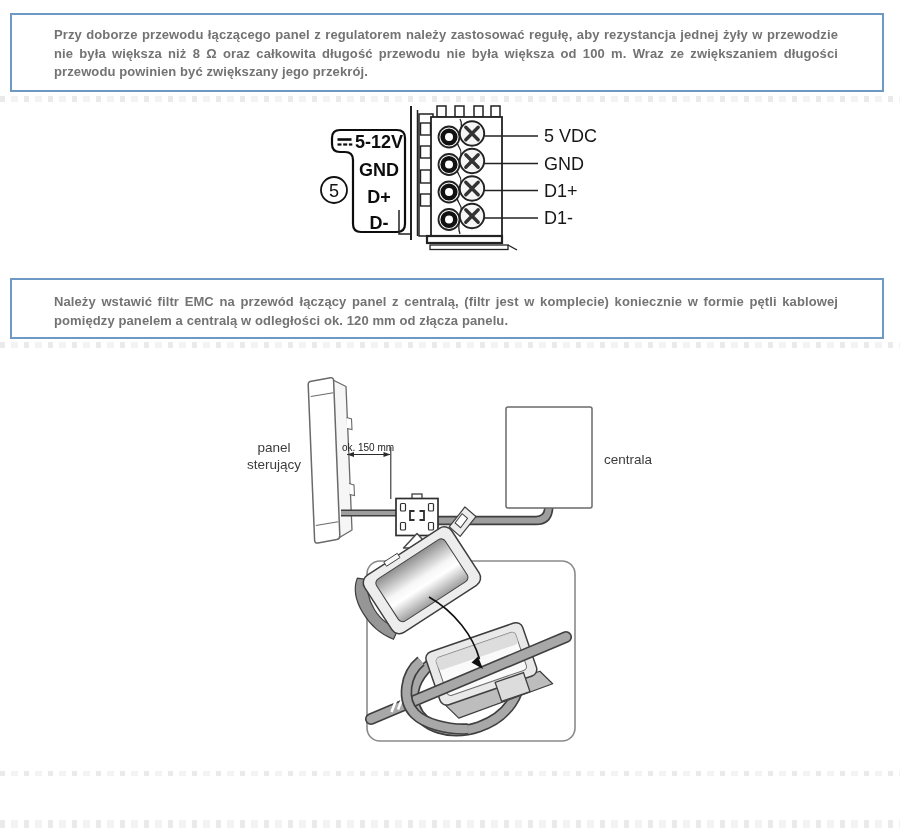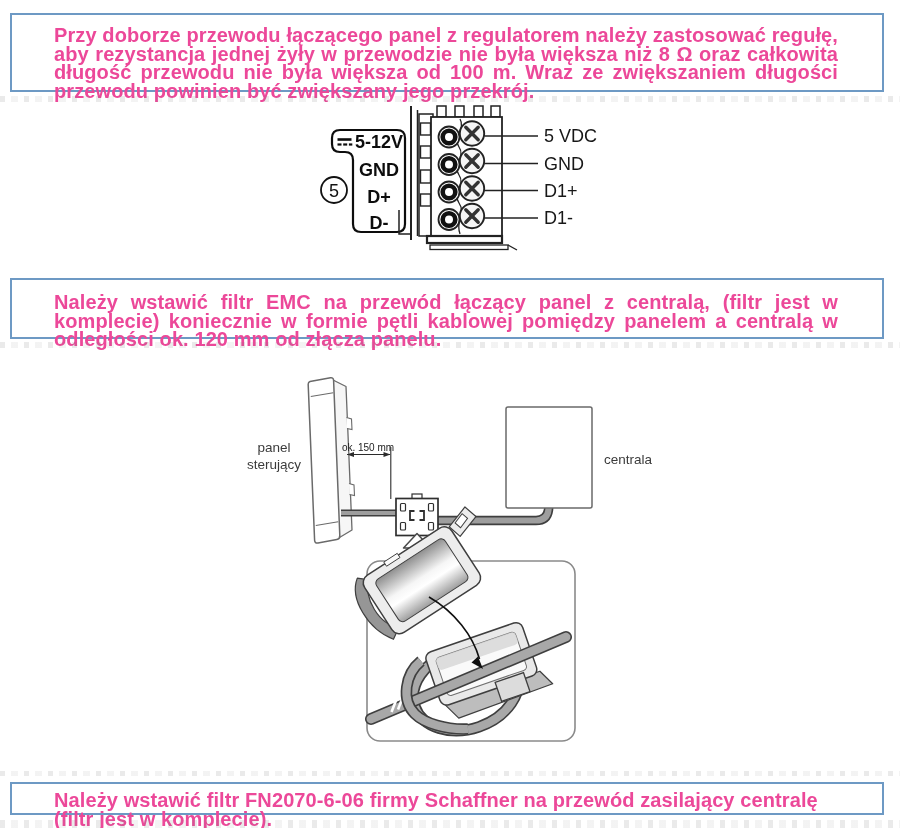--- a/index.html
+++ b/index.html
@@ -1,20 +1,20 @@
 <!DOCTYPE html>
 <html><head>
 <meta charset="utf-8">
 <style>
   html,body{margin:0;padding:0;background:#ffffff;}
   #page{position:relative;width:900px;height:828px;background:#ffffff;overflow:hidden;
         font-family:"Liberation Sans", sans-serif;}
   .note-box{position:absolute;left:10px;width:874px;border:2px solid #6d99c4;
             background:#ffffff;box-sizing:border-box;}
-  .note-text{color:#ec4899;font-size:20px;line-height:18.5px;font-weight:600;
+  .note-text{color:#737373;font-size:13px;line-height:18.5px;font-weight:600;
              text-align:justify;padding:0 44px 0 42px;letter-spacing:0.1px;}
   .speckle{position:absolute;left:0;width:900px;
            background:repeating-linear-gradient(90deg,
              rgba(125,125,125,0.16) 0 5px, rgba(255,255,255,0) 5px 11px,
              rgba(125,125,125,0.09) 11px 18px, rgba(255,255,255,0) 18px 24px);}
   svg{position:absolute;}
   svg text{font-family:"Liberation Sans", sans-serif;}
   .fig-label{fill:#3b3b3b;font-size:13.5px;}
   .term-label{fill:#171717;font-size:18px;}
   .plug-label{fill:#0d0d0d;font-size:18px;font-weight:bold;}
@@ -233,18 +233,15 @@
       </g>
 
       <g>
         <path d="M429,597 C455,612 473,636 479.5,659" fill="none" stroke="#101010" stroke-width="1.6"></path>
         <path d="M483,669 L471.5,662.5 L478,656.5 Z" fill="#101010"></path>
       </g>
     </g>
   </svg>
 
   <div class="speckle" style="top:771px;height:5px;"></div>
-  <div class="note-box" style="top:782px;height:33px;">
-    <div class="note-text" style="margin-top:7px;text-align:left;">Należy wstawić filtr FN2070-6-06 firmy Schaffner na przewód zasilający centralę (filtr jest w komplecie).</div>
-  </div>
   <div class="speckle" style="top:820px;height:8px;opacity:1.4;"></div>
 
 </div>
 
 </body></html>

